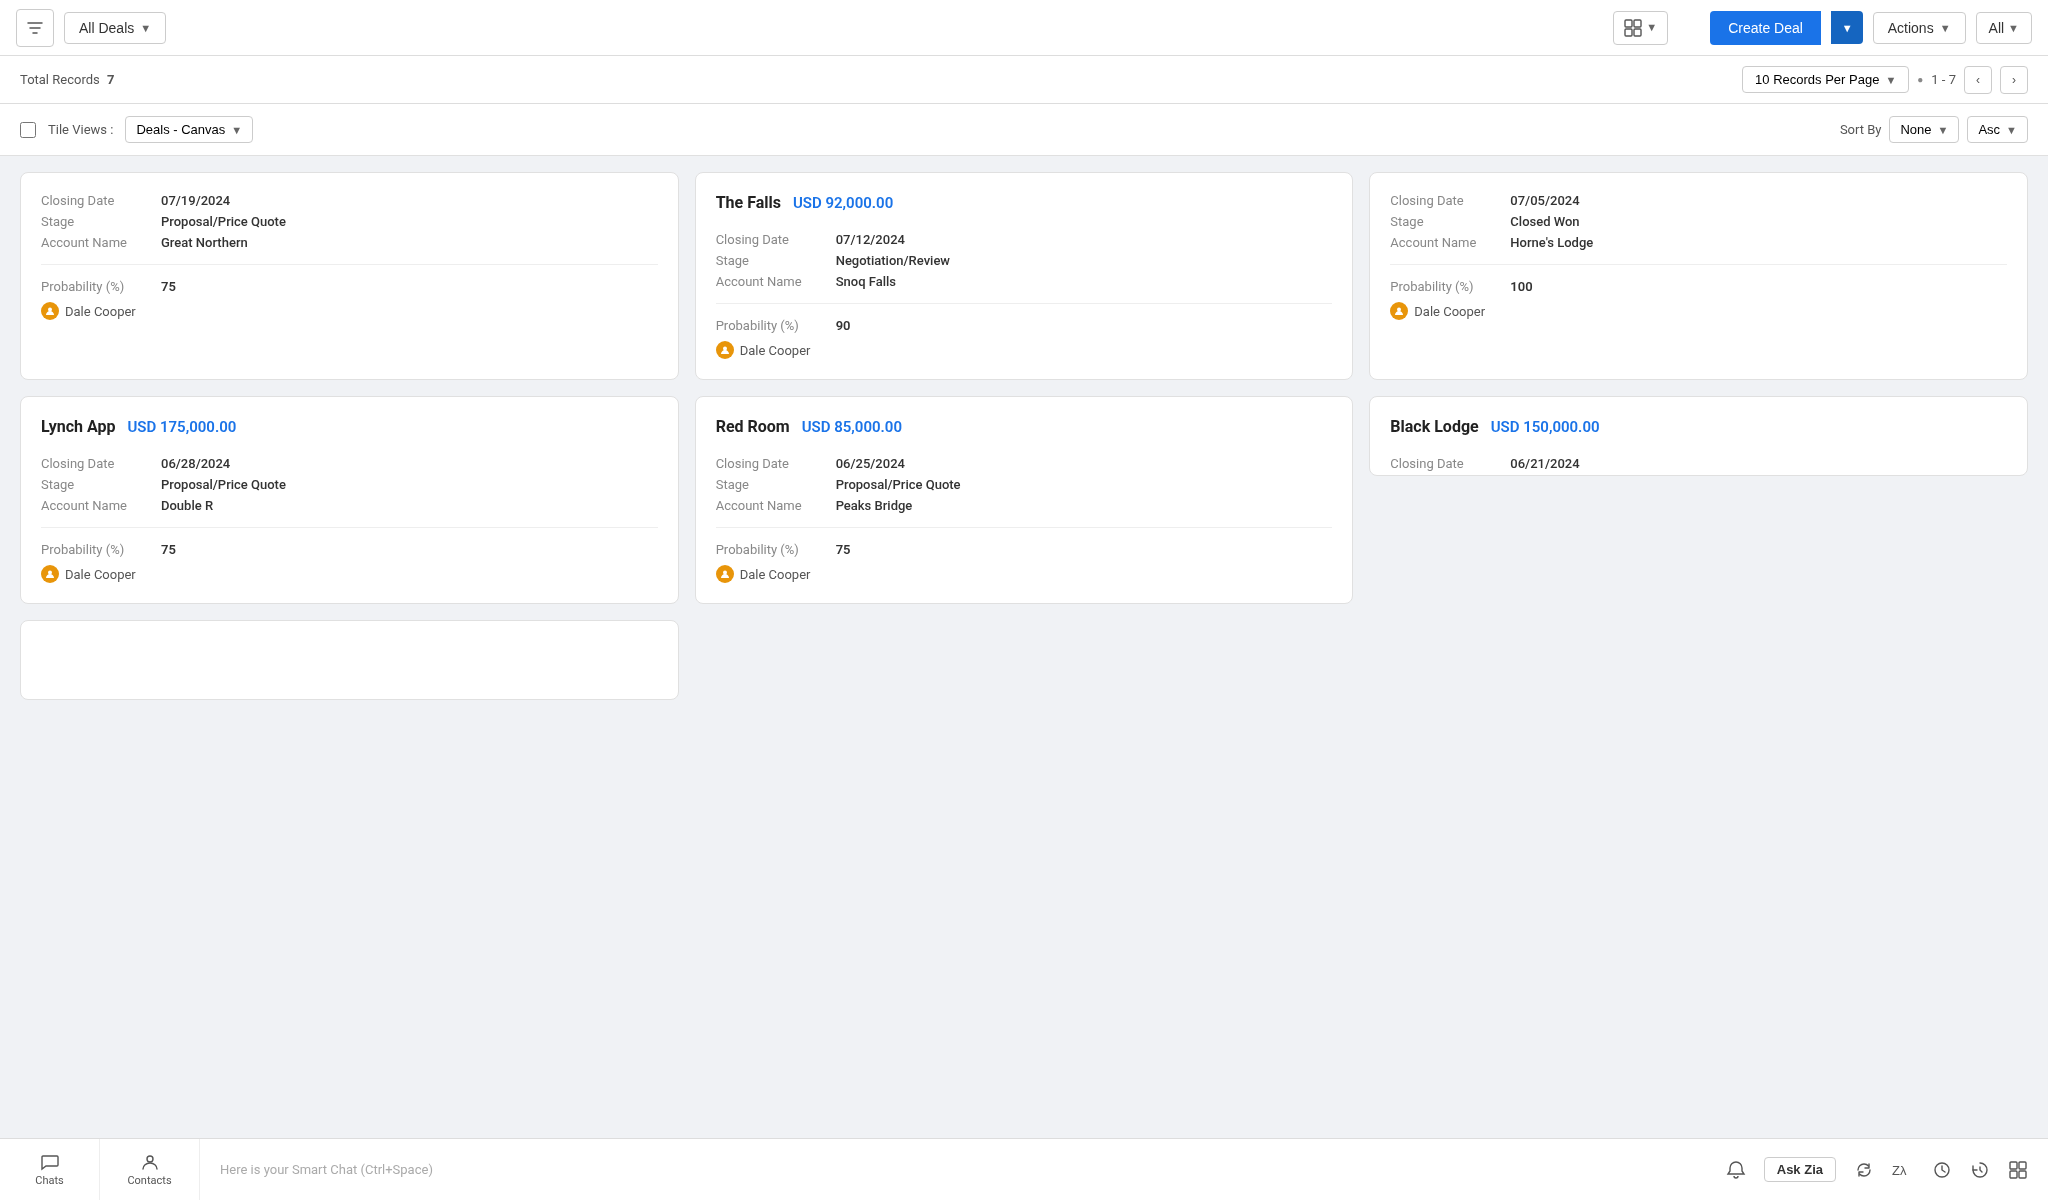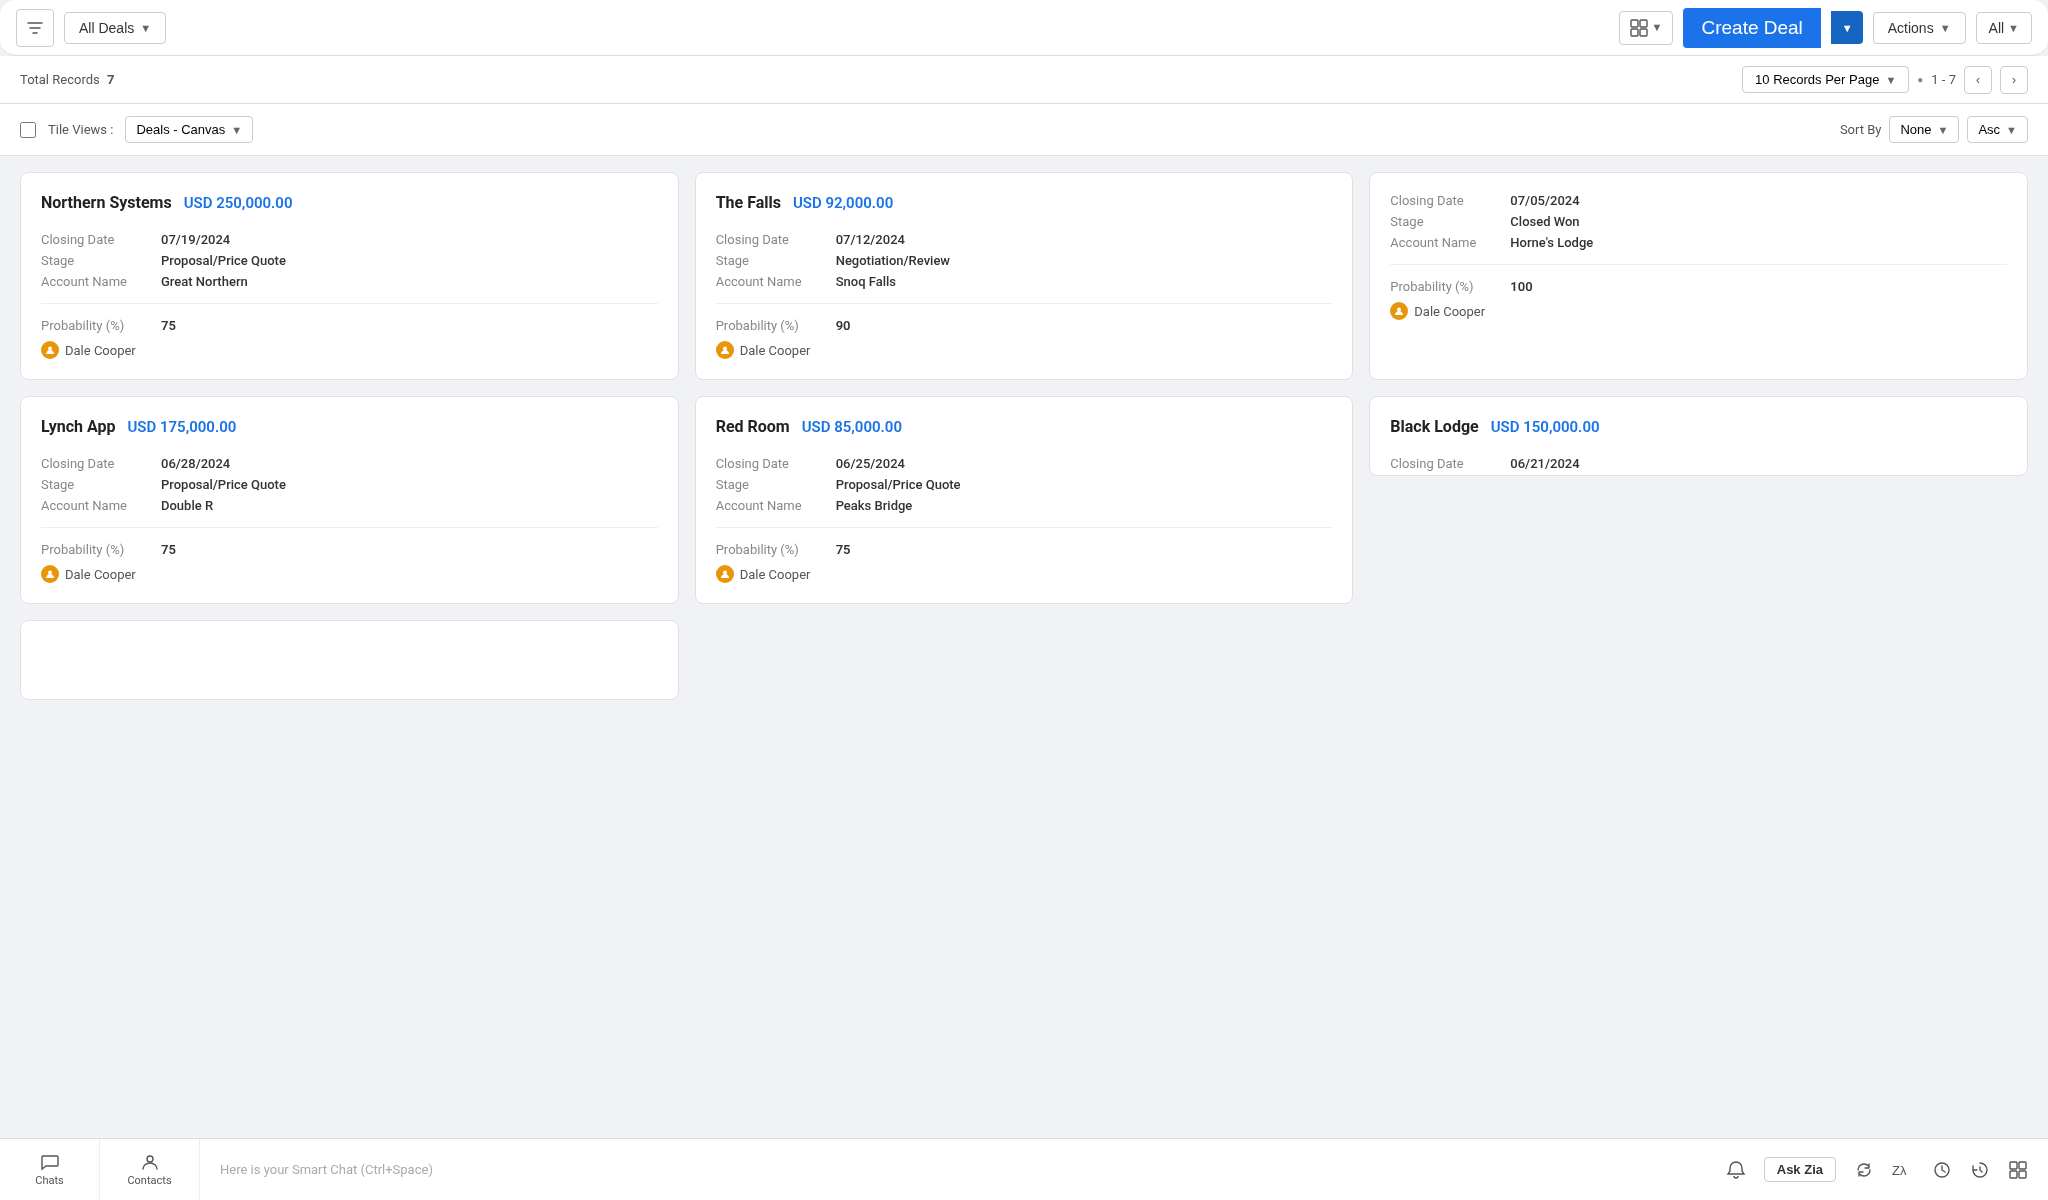--- a/index.html
+++ b/index.html
@@ -7,21 +7,20 @@
 
     
     .top-toolbar {
       background: #fff;
       border-bottom: 1px solid #ddd;
       height: 56px;
       display: flex;
       align-items: center;
       padding: 0 16px;
       gap: 10px;
-      border-radius: 16px;
     }
     .filter-btn {
       width: 38px; height: 38px;
       border: 1.5px solid #ccc;
       background: #fff;
       border-radius: 4px;
       cursor: pointer;
       display: flex; align-items: center; justify-content: center;
       font-size: 16px; color: #555;
     }
@@ -43,22 +42,23 @@
       cursor: pointer;
       display: flex; align-items: center; gap: 4px;
     }
     .create-deal-btn {
       background: #1a73e8;
       color: #fff;
       border: none;
       border-radius: 4px 0 0 4px;
       padding: 9px 18px;
       cursor: pointer;
-      font-size: 19px;
+      font-size: 14px;
       font-weight: 500;
+      margin-left: 32px;
     }
     .create-deal-dropdown {
       background: #1565c0;
       color: #fff;
       border: none;
       border-radius: 0 4px 4px 0;
       padding: 9px 10px;
       cursor: pointer;
       border-left: 1px solid #1565c0;
     }
@@ -384,24 +384,20 @@
       <span>Asc</span>
       <span class="chevron">▼</span>
     </button>
   </div>
 </div>
 
 <div class="main-content">
   <div class="cards-grid" id="cards-grid">
 
   <div class="deal-card">
-      <div class="card-header">
-        <span class="card-deal-name">Northern Systems</span>
-        <span class="card-amount">USD 250,000.00</span>
-      </div>
       <div class="card-field">
         <span class="card-field-label">Closing Date</span>
         <span class="card-field-value">07/19/2024</span>
       </div>
       <div class="card-field">
         <span class="card-field-label">Stage</span>
         <span class="card-field-value">Proposal/Price Quote</span>
       </div>
       <div class="card-field">
         <span class="card-field-label">Account Name</span>

